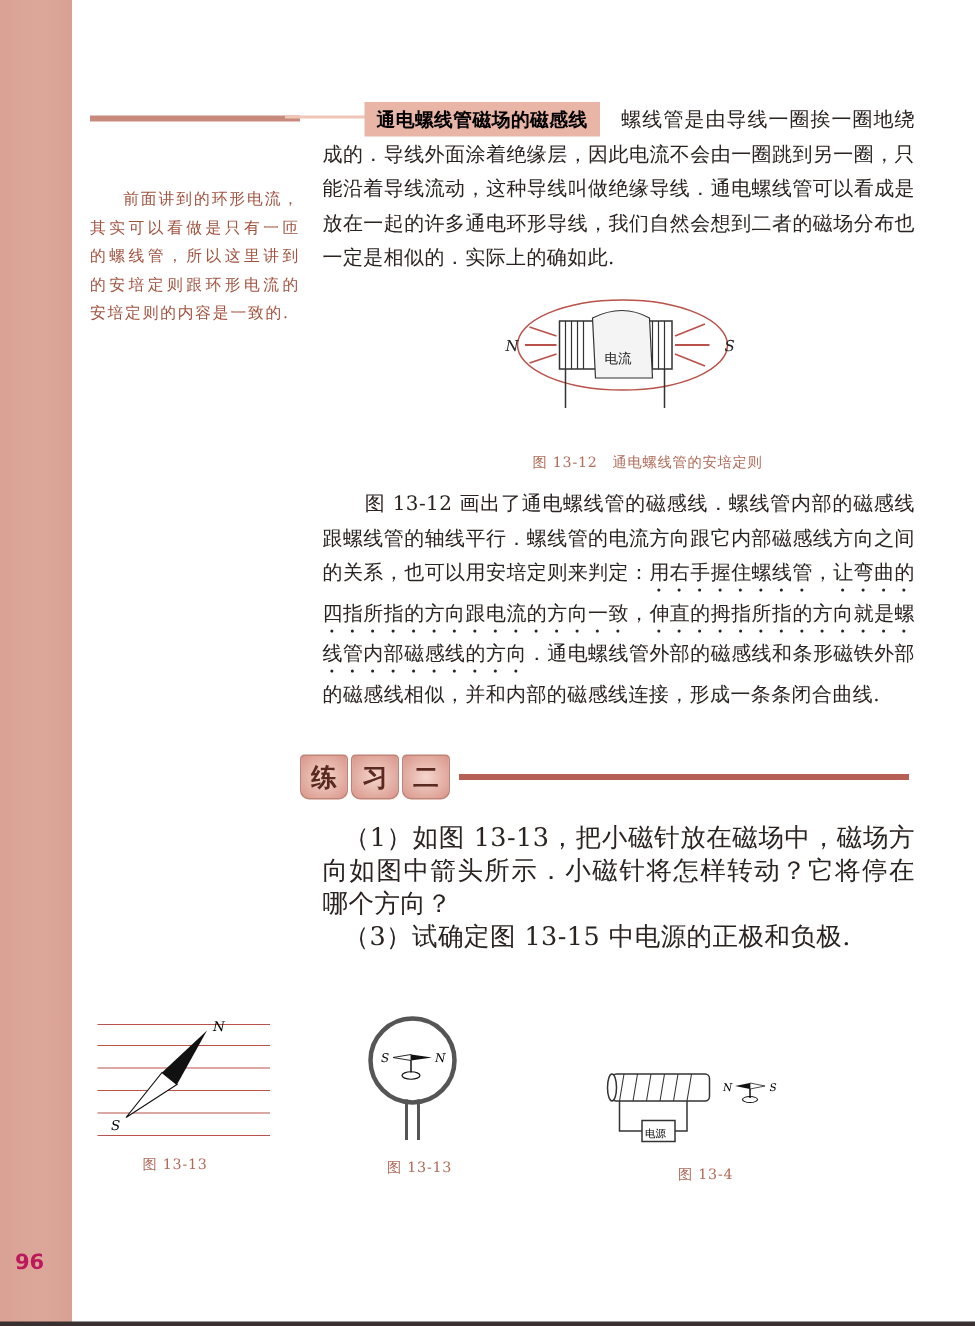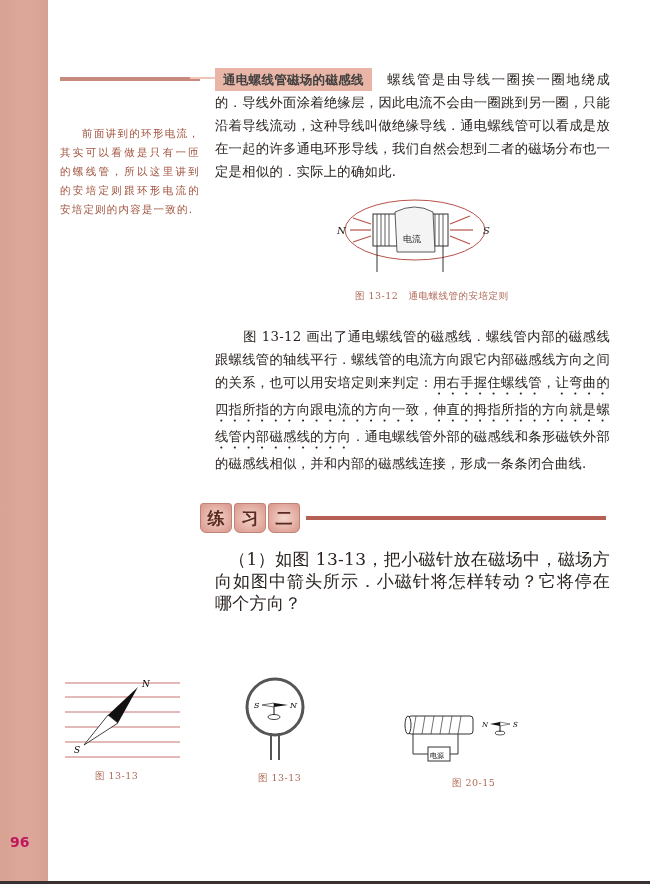--- a/index.html
+++ b/index.html
@@ -12,28 +12,28 @@
          font-size:14px; font-weight:bold; color:#be185d; }
   .side-rule { position:absolute; left:60px; top:77px; width:140px; height:4px; background:#c98a7e; }
   .side-note { position:absolute; left:60px; top:90px; width:140px; font-size:10.5px; line-height:19px;
          color:#a0523e; letter-spacing:1.2px; text-align:justify;margin-top:34px; }
   .side-note .indent { display:inline-block; width:22px; }
   .top-rule { position:absolute; left:190px; top:77px; width:130px; height:2px; background:#f0c6b8; }
   .text-block { position:absolute; left:215px; width:395px; font-size:13.3px; line-height:23px;
          text-align:justify; letter-spacing:0.3px; }
   .p1 { top:68px; }
   .p2 { top:325px; }
-  .heading-box { display:inline-block; background:#e8b5a6; padding:0 8px; margin-right:14px;
-         font-family:"DejaVu Sans",sans-serif; font-weight:bold; font-size:12.5px; color:#404040; }
+  .heading-box { display:inline-block; background:#e8b5a6; padding:0 8px; margin-left:28px; margin-right:14px;
+         font-family:"DejaVu Sans",sans-serif; font-weight:bold; font-size:12.5px; color:#000000; }
   .indent { display:inline-block; width:28px; }
   .bold { font-weight:normal; font-family:"DejaVu Sans",sans-serif; }
   .dotted { text-emphasis: dot; -webkit-text-emphasis: dot; text-emphasis-position: under; -webkit-text-emphasis-position: under; }
   .fig12 { position:absolute; left:335px; top:192px; width:160px; height:85px; }
   .caption { position:absolute; font-size:9.5px; color:#b06a58; letter-spacing:0.5px; }
-  .cap12 { left:342px; top:290px;padding-left:13px; }
+  .cap12 { left:342px; top:302px;padding-left:13px; }
   .cap13 { left:95px; top:770px; }
   .cap14 { left:258px; top:772px; }
   .cap15 { left:452px; top:777px; }
   .ex-head { position:absolute; left:200px; top:503px; display:flex; align-items:center; }
   .ex-tab { width:30px; height:28px; margin-right:2px; background:radial-gradient(ellipse at center,#f4d6cc 0%,#d9958a 100%);
          border:1px solid #c08476; border-radius:3px 3px 6px 6px; display:flex; align-items:center; justify-content:center;
          font-family:"DejaVu Sans",sans-serif; font-weight:bold; font-size:17px; color:#5a2a20; }
   .ex-rule { width:300px; height:4px; background:#b55f55; margin-left:4px; }
   .ex-block { position:absolute; left:215px; top:548px; width:395px; font-size:17px; line-height:22px; letter-spacing:0.3px; }
   .ex-item { text-align:justify; }
@@ -89,20 +89,21 @@
 
 <div class="ex-head">
   <div class="ex-tab">练</div>
   <div class="ex-tab">习</div>
   <div class="ex-tab">二</div>
   <div class="ex-rule"></div>
 </div>
 
 <div class="ex-block">
   <div class="ex-item"><span class="indent" style="width:14px"></span><span>（1）如图 13-13，把小磁针放在磁场中，磁场方向如图中箭头所示．小磁针将怎样转动？它将停在哪个方向？</span></div>
+  <div class="ex-item"><span class="indent" style="width:14px"></span><span>（3）试确定图 13-15 中电源的正极和负极.</span></div>
 </div>
 
 <svg class="fig13" viewBox="0 0 130 85">
   <g stroke="#b8524a" stroke-width="0.8">
     <line x1="5" y1="8" x2="120" y2="8"></line>
       <line x1="5" y1="22" x2="120" y2="22"></line>
       <line x1="5" y1="37" x2="120" y2="37"></line>
     <line x1="5" y1="52" x2="120" y2="52"></line>
       <line x1="5" y1="67" x2="120" y2="67"></line>
       <line x1="5" y1="82" x2="120" y2="82"></line>
@@ -142,15 +143,15 @@
   <polyline points="58,24 58,44 50,44" fill="none" stroke="#333"></polyline>
   <rect x="28" y="37" width="22" height="14" fill="#fff" stroke="#333"></rect>
   <text x="30" y="48" font-size="7">电源</text>
   <polygon points="90,14 100,12 100,16" fill="#111"></polygon>
   <polygon points="100,12 110,14 100,16" fill="#fff" stroke="#111" stroke-width="0.5"></polygon>
   <line x1="100" y1="16" x2="100" y2="22" stroke="#111"></line>
   <ellipse cx="100" cy="23" rx="5" ry="2" fill="none" stroke="#111" stroke-width="0.7"></ellipse>
   <text x="82" y="17" font-size="7" font-style="italic">N</text>
   <text x="113" y="17" font-size="7" font-style="italic">S</text>
 </svg>
-<div class="caption cap15">图 20-15</div>
+<div class="caption cap15">图 13-4</div>
 
 <div class="bottom-bar"></div>
 
 </body></html>

